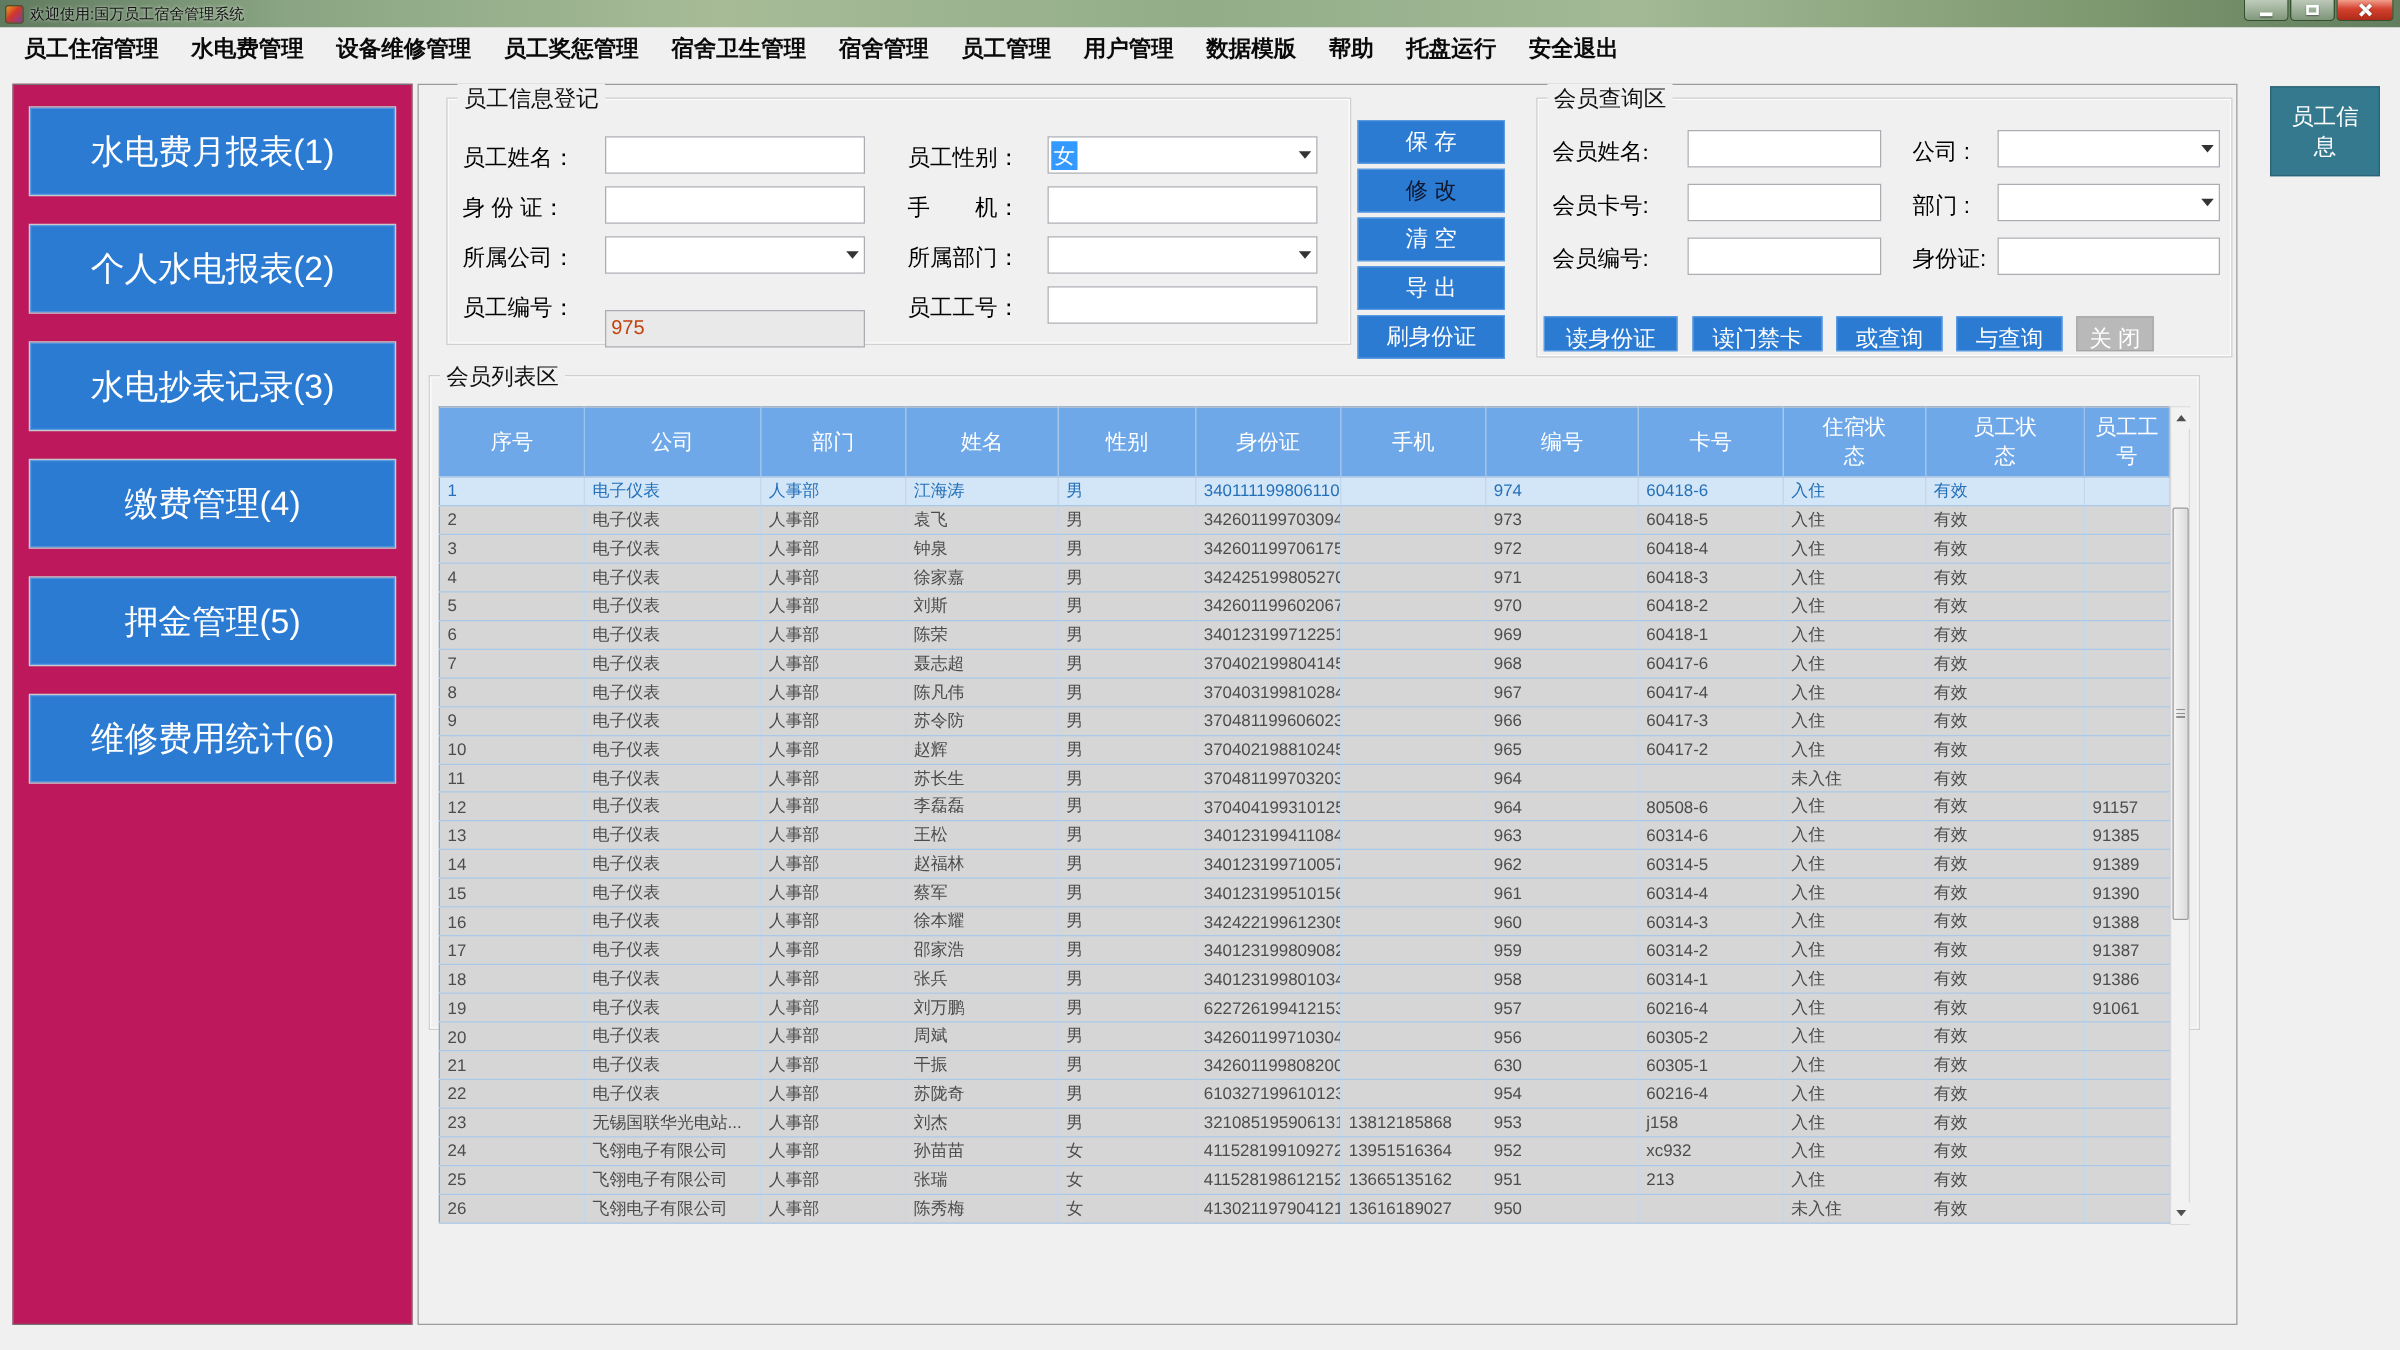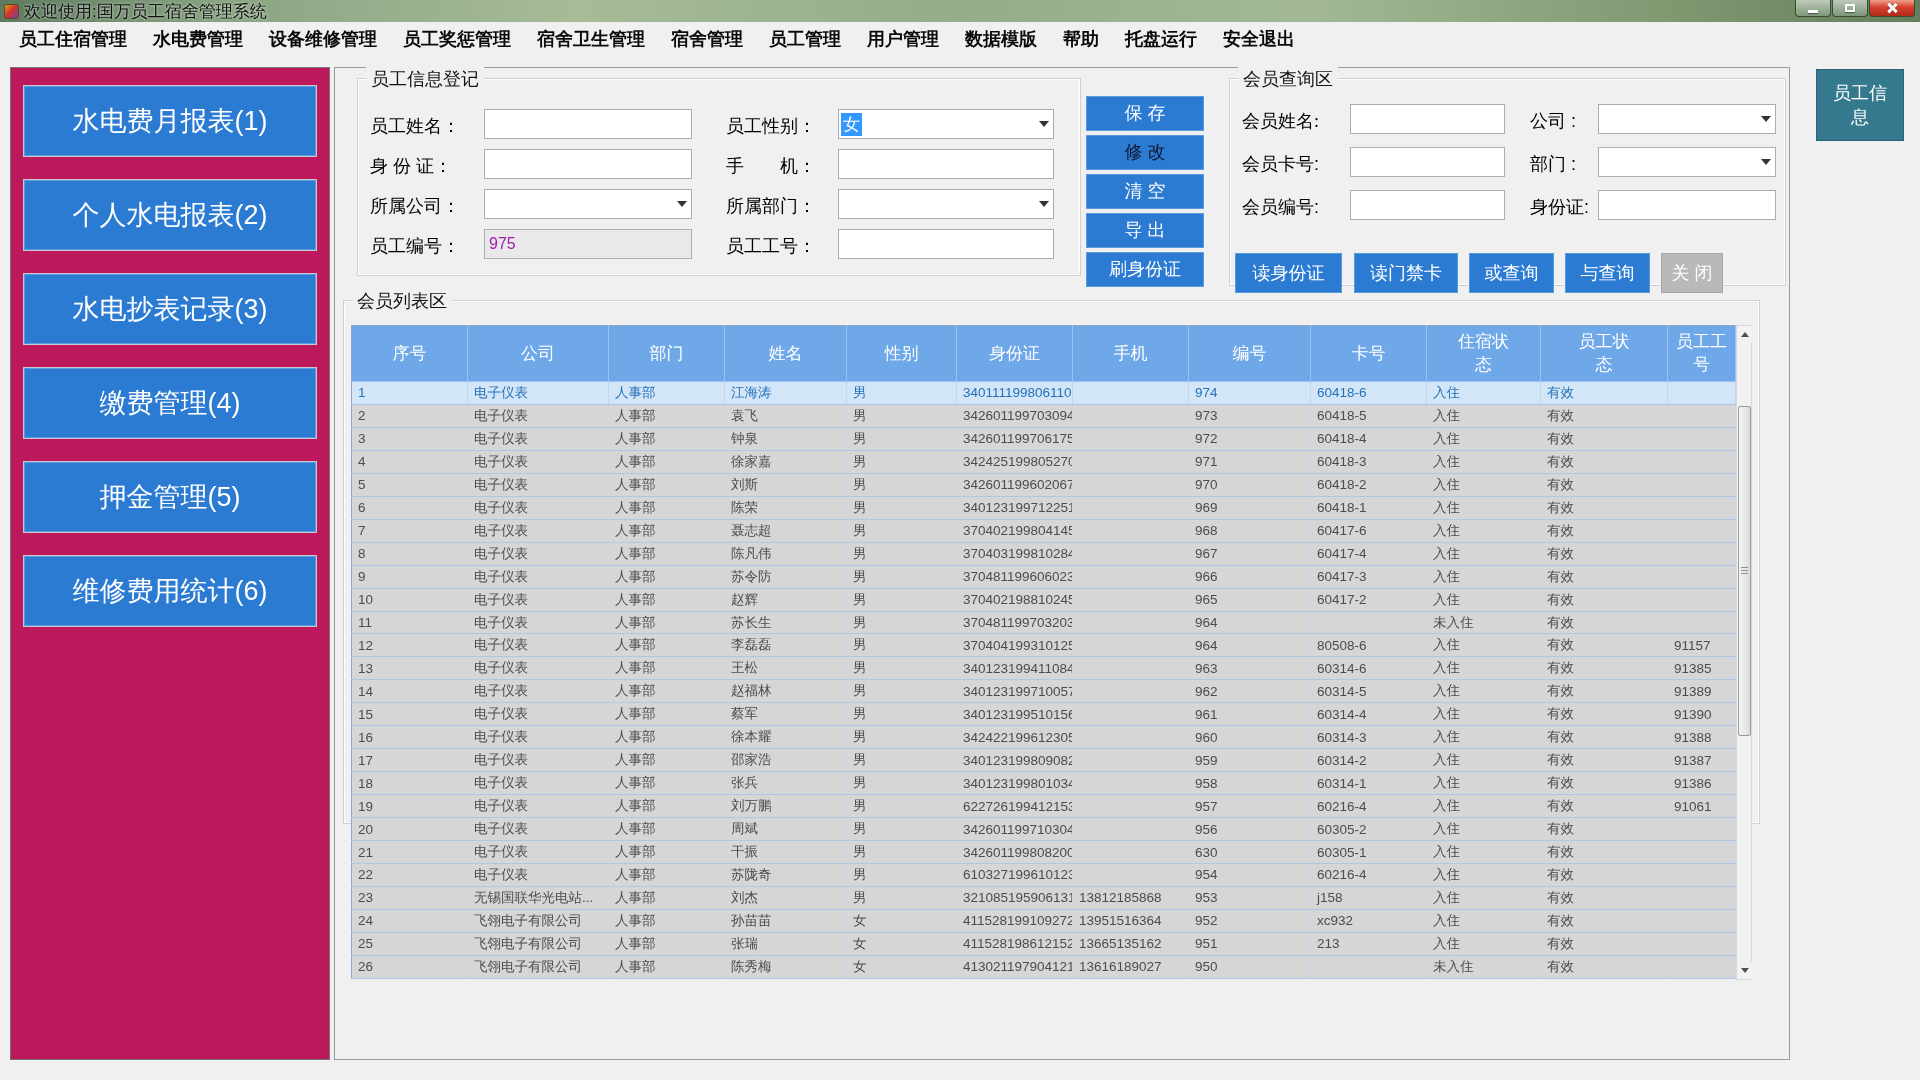--- a/index.html
+++ b/index.html
@@ -6,21 +6,21 @@
   html,body { width:1920px; height:1080px; overflow:hidden;
     font-family:"Liberation Sans","DejaVu Sans",sans-serif; background:#f0f0f0; }
 
   
   .titlebar { position:absolute; left:0; top:0; width:1920px; height:22px;
     background:linear-gradient(90deg,#5f7a5e 0%,#8aa583 12%,#a7bb97 30%,#93ad89 50%,#a3b996 68%,#7d976f 88%,#637e5e 100%);
     display:flex; align-items:center; }
   .app-icon { width:15px; height:15px; margin:0 5px 0 4px; border-radius:3px;
     background:linear-gradient(135deg,#e8a020 0%,#d2372a 45%,#7a3f9d 100%);
     border:1px solid #5a4a2a; }
-  .win-title { font-size:17px; color:#111; text-shadow:0 0 3px rgba(255,255,255,.8); }
+  .win-title { font-size:12px; color:#111; text-shadow:0 0 3px rgba(255,255,255,.8); }
   .win-controls { position:absolute; right:5px; top:0; display:flex; }
   .win-btn { width:36px; height:17px; border:1px solid #34502f; border-top:none;
     border-radius:0 0 4px 4px; background:linear-gradient(180deg,rgba(255,255,255,.55),rgba(160,180,160,.35));
     display:flex; align-items:center; justify-content:center; position:relative; margin-left:1px; }
   .win-btn.close { width:46px; background:linear-gradient(180deg,#f0a08c,#d4412e 45%,#b02a18); }
   .glyph-min { width:10px; height:3px; background:#fff; box-shadow:0 1px 1px rgba(0,0,0,.5); margin-top:6px; }
   .glyph-max { width:10px; height:8px; border:2px solid #fff; box-shadow:0 1px 1px rgba(0,0,0,.4); }
   .glyph-close { position:relative; width:12px; height:12px; }
   .glyph-close::before,.glyph-close::after { content:""; position:absolute; left:5px; top:0;
     width:2.5px; height:12px; background:#fff; box-shadow:0 0 1px rgba(0,0,0,.6); }
@@ -48,34 +48,34 @@
   .groupbox > .gb-title { position:absolute; top:-12px; left:8px; background:#f0f0f0;
     padding:0 5px; font-size:18px; color:#111; }
 
   .form-box  { left:22px; top:10px; width:724px; height:198px; }
   .query-box { left:894px; top:10px; width:557px; height:208px; }
   .list-box  { left:8px; top:232px; width:1417px; height:524px; }
 
   .f-label { position:absolute; font-size:18px; color:#000; white-space:pre; }
   .f-input { position:absolute; height:30px; border:1px solid #abadb3; background:#fff;
     font-size:16px; padding:0 4px; font-family:inherit; }
-  .f-input.readonly { background:#e9e9e9; color:#a21caf; }
+  .f-input.readonly { background:#e9e9e9; color:#c2410c;margin-top:19px; }
   .combo { position:absolute; height:30px; border:1px solid #abadb3; background:#fff; }
   .combo .arrow { position:absolute; right:4px; top:11px; width:0; height:0;
     border-left:5px solid transparent; border-right:5px solid transparent; border-top:6px solid #333; }
   .combo .sel-text { position:absolute; left:2px; top:3px; font-size:17px;
     background:#3399ff; color:#fff; padding:0 2px; }
 
   .blue-btn { background:#2b7bd3; border:1px solid #5a9ae0; color:#fff; font-size:18px;
     text-align:center; cursor:pointer; font-family:inherit; }
   .actions-col { position:absolute; left:751px; top:28px; width:118px; }
   .actions-col .blue-btn { display:block; width:118px; height:35px; margin-bottom:4px; line-height:33px; }
   .actions-col .dark-text { color:#101830; }
 
-  .q-btn { position:absolute; height:40px; line-height:34px; }
+  .q-btn { position:absolute; height:28px; line-height:34px; }
   .q-btn.disabled { background:#b9b9b9; border:1px solid #a5a5a5; }
 
   .tab-btn { position:absolute; left:1816px; top:14px; width:88px; height:72px;
     background:#35798f; border:1px solid #2a6375; color:#fff; font-size:18px;
     display:flex; align-items:center; justify-content:center; text-align:center; cursor:pointer; }
   .tab-btn span { display:inline-block; max-width:3.3em; line-height:1.35; }
 
   
   .table-wrap { position:absolute; left:7px; top:24px; width:1401px; height:655px; display:flex; }
   table { border-collapse:collapse; table-layout:fixed; width:1384px; height:654px;

